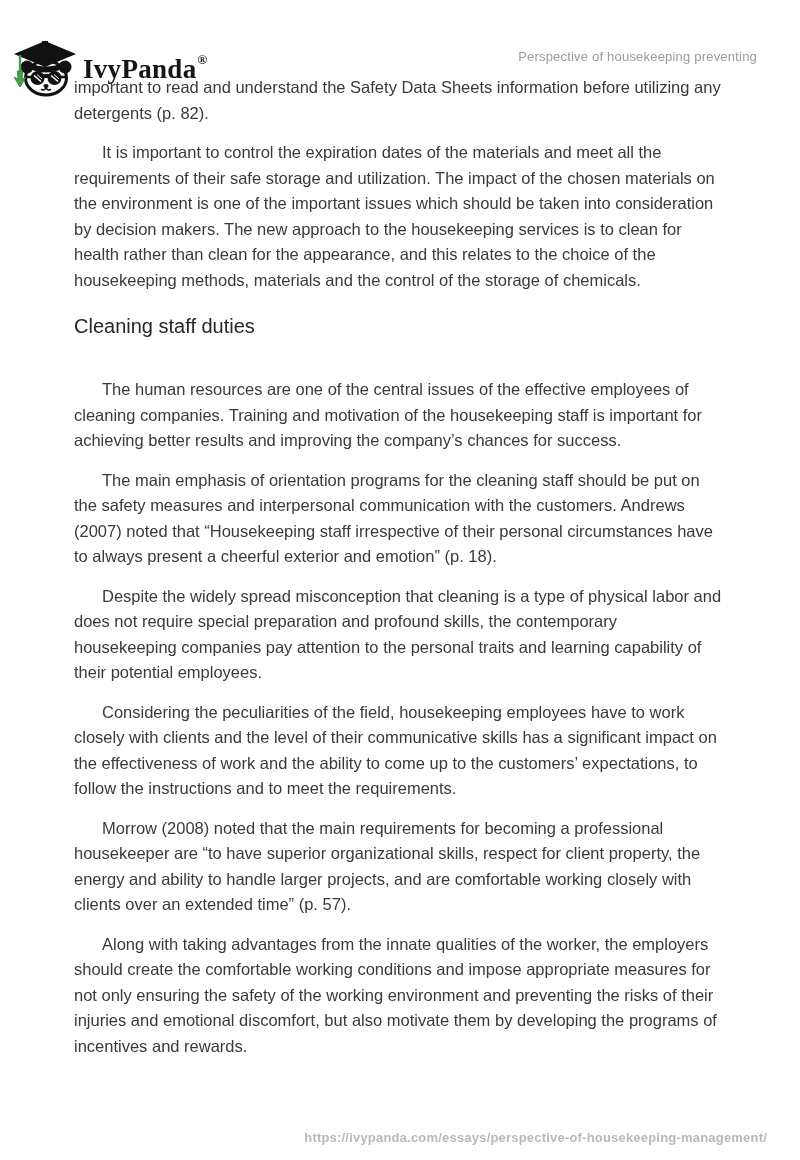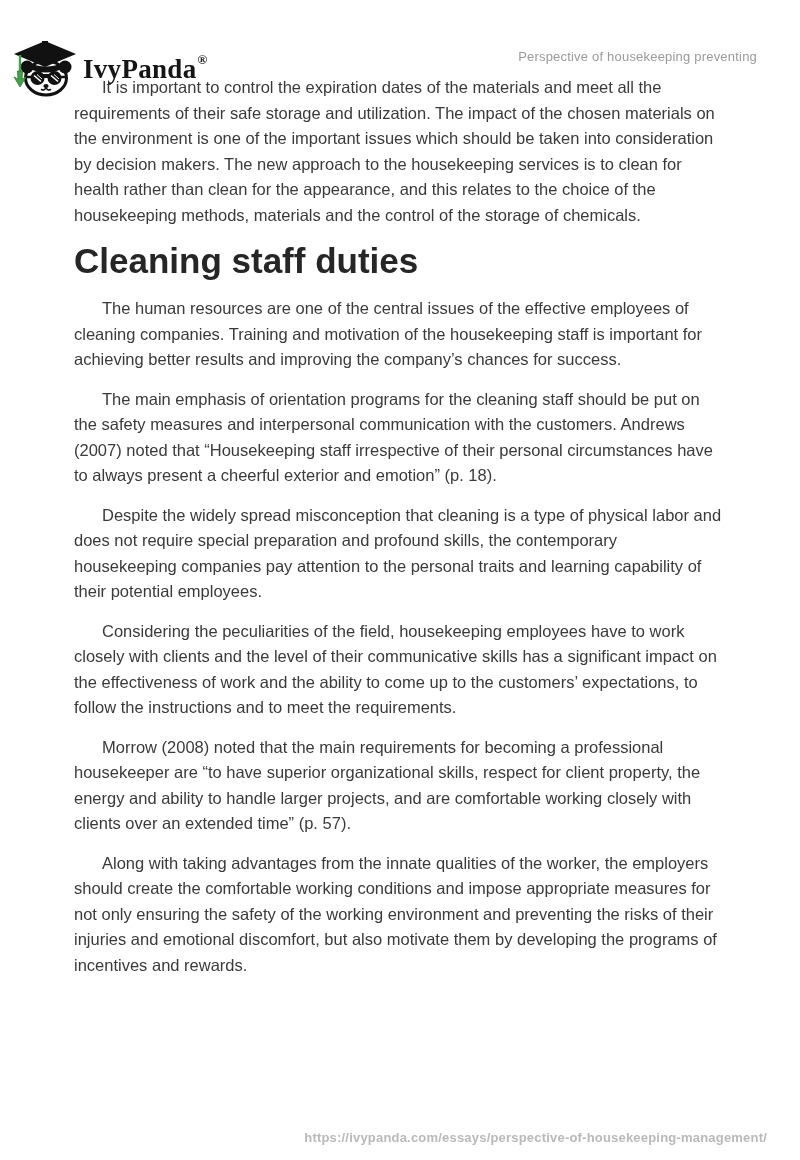--- a/index.html
+++ b/index.html
@@ -50,25 +50,25 @@
     top: 75px;
     left: 74px;
     width: 650px;
     color: #3a3a3a;
     font-size: 16.5px;
     line-height: 25.5px;
   }
   .content p { margin: 0 0 14px 0; text-indent: 28px; }
   .content p.continuation { text-indent: 0; }
   .content h2 {
-    font-size: 35px;
+    font-size: 20px;
     line-height: 34px;
-    font-weight: 700;
+    font-weight: 400;
     color: #262626;
-    margin: 16px 0 18px 0;
+    margin: 16px 0 34px 0;
   }
   
   .footer-url {
     position: absolute;
     right: 33px;
     bottom: 15px;
     font-size: 13px;
     color: #b9b9b9;
     letter-spacing: 0.2px;
     text-decoration: none;
@@ -109,20 +109,21 @@
         <line x1="7" y1="14" x2="7" y2="34" stroke="#45a049" stroke-width="2.4"></line>
         <path d="M7 46 L1 36 L5 38 L4.4 30 L9.6 30 L9 38 L13 36 Z" fill="#45a049" stroke="#2e7d32" stroke-width="0.8"></path>
       </svg>
       <span class="brand-text">IvyPanda</span>
         <span class="reg-mark">®</span>
     </div>
     <div class="doc-title">Perspective of housekeeping preventing</div>
   </header>
 
   <main class="content">
+    <p class="continuation">important to read and understand the Safety Data Sheets information before utilizing any detergents (p. 82).</p>
     <p>It is important to control the expiration dates of the materials and meet all the requirements of their safe storage and utilization. The impact of the chosen materials on the environment is one of the important issues which should be taken into consideration by decision makers. The new approach to the housekeeping services is to clean for health rather than clean for the appearance, and this relates to the choice of the housekeeping methods, materials and the control of the storage of chemicals.</p>
     <h2>Cleaning staff duties</h2>
     <p>The human resources are one of the central issues of the effective employees of cleaning companies. Training and motivation of the housekeeping staff is important for achieving better results and improving the company’s chances for success.</p>
     <p>The main emphasis of orientation programs for the cleaning staff should be put on the safety measures and interpersonal communication with the customers. Andrews (2007) noted that “Housekeeping staff irrespective of their personal circumstances have to always present a cheerful exterior and emotion” (p. 18).</p>
     <p>Despite the widely spread misconception that cleaning is a type of physical labor and does not require special preparation and profound skills, the contemporary housekeeping companies pay attention to the personal traits and learning capability of their potential employees.</p>
     <p>Considering the peculiarities of the field, housekeeping employees have to work closely with clients and the level of their communicative skills has a significant impact on the effectiveness of work and the ability to come up to the customers’ expectations, to follow the instructions and to meet the requirements.</p>
     <p>Morrow (2008) noted that the main requirements for becoming a professional housekeeper are “to have superior organizational skills, respect for client property, the energy and ability to handle larger projects, and are comfortable working closely with clients over an extended time” (p. 57).</p>
     <p>Along with taking advantages from the innate qualities of the worker, the employers should create the comfortable working conditions and impose appropriate measures for not only ensuring the safety of the working environment and preventing the risks of their injuries and emotional discomfort, but also motivate them by developing the programs of incentives and rewards.</p>
   </main>
 

